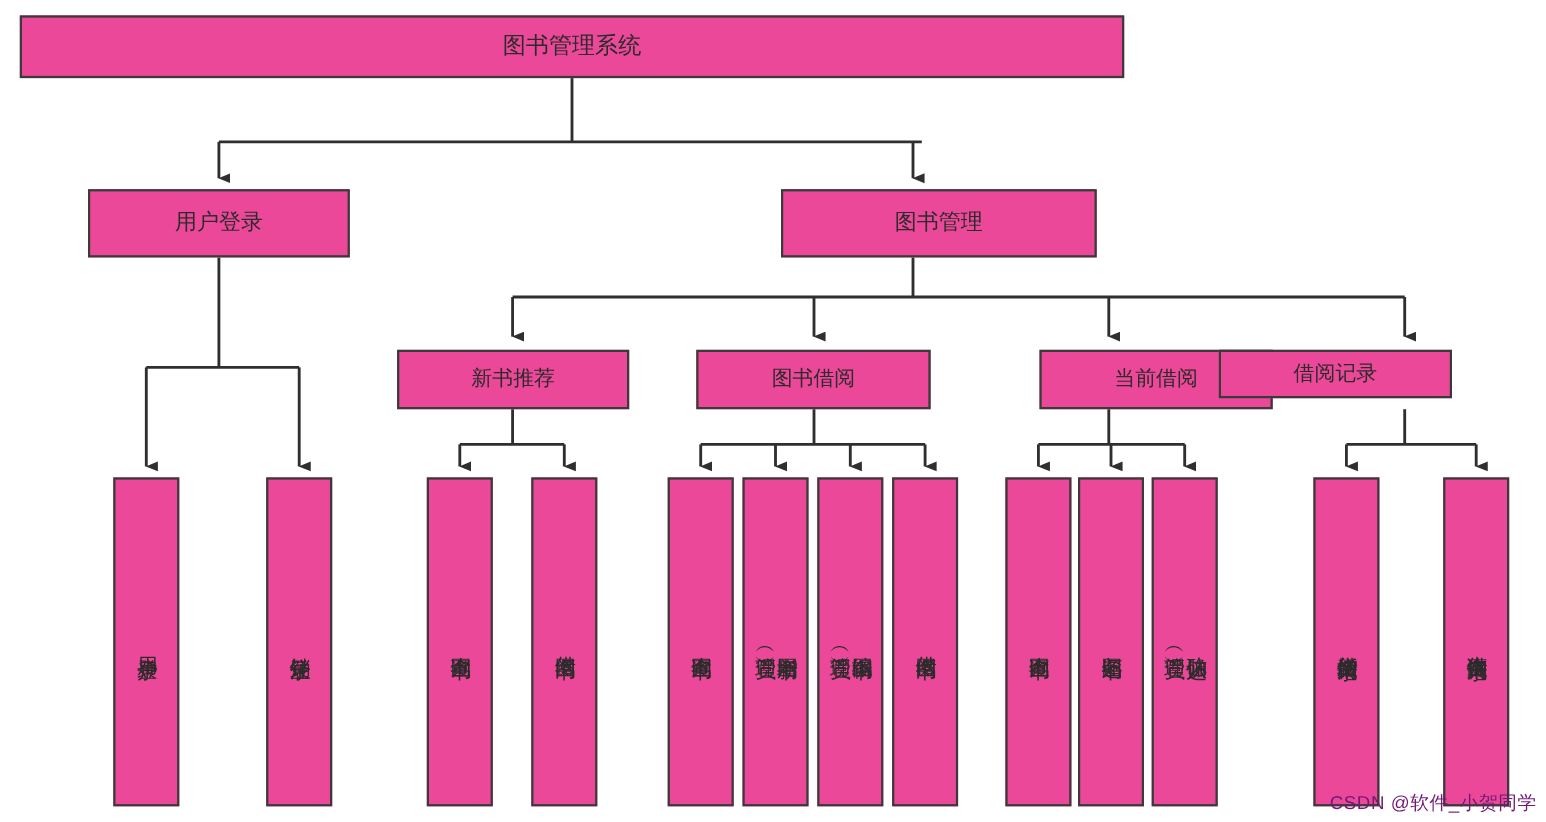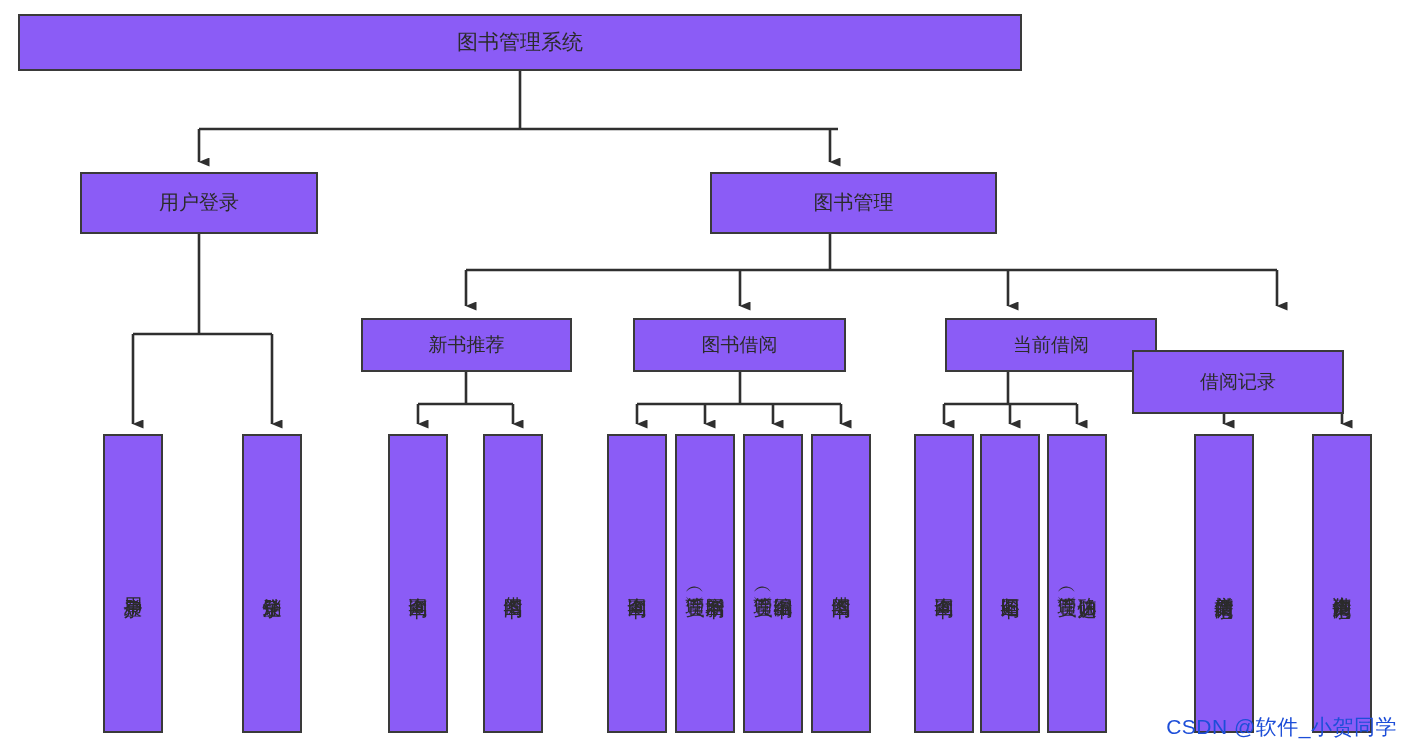--- a/index.html
+++ b/index.html
@@ -22,21 +22,21 @@
     position: absolute;
     left: 0;
     top: 0;
     width: 1405px;
     height: 747px;
     pointer-events: none;
   }
   .node {
     position: absolute;
     box-sizing: border-box;
-    background: #8b5cf6;
+    background: #ec4899;
     border: 2px solid #3a3a3a;
     display: flex;
     align-items: center;
     justify-content: center;
     color: #2b2b2b;
   }
   .node .node-label {
     display: block;
     text-align: center;
     line-height: 1.18;
@@ -65,22 +65,22 @@
     writing-mode: vertical-rl;
     text-orientation: upright;
     letter-spacing: 1px;
     line-height: 1.05;
     white-space: pre;
   }
   #watermark {
     position: absolute;
     right: 8px;
     bottom: 6px;
-    font-size: 21px;
-    color: #1d4ed8;
+    font-size: 17px;
+    color: #701a75;
     letter-spacing: 0.5px;
     white-space: nowrap;
     user-select: none;
     margin-left: 32px;
   }
 </style>
 </head>
 <body>
 
 <div id="diagram-root">
@@ -152,21 +152,21 @@
   </div>
 
   <div class="node level-2" style="left:633px; top:318px; width:213px; height:54px;">
     <span class="node-label">图书借阅</span>
   </div>
 
   <div class="node level-2" style="left:903px; top:318px; width:212px; height:54px;margin-left:42px;">
     <span class="node-label">当前借阅</span>
   </div>
 
-  <div class="node level-2" style="left:1132px; top:318px; width:212px; height:64px;margin-top:32px;">
+  <div class="node level-2" style="left:1108px; top:318px; width:212px; height:44px;">
     <span class="node-label">借阅记录</span>
   </div>
 
   <div class="node leaf" style="left:103px; top:434px; width:60px; height:299px;">
     <span class="node-label">用户登录</span>
   </div>
 
   <div class="node leaf" style="left:242px; top:434px; width:60px; height:299px;">
     <span class="node-label">注销登录</span>
   </div>

